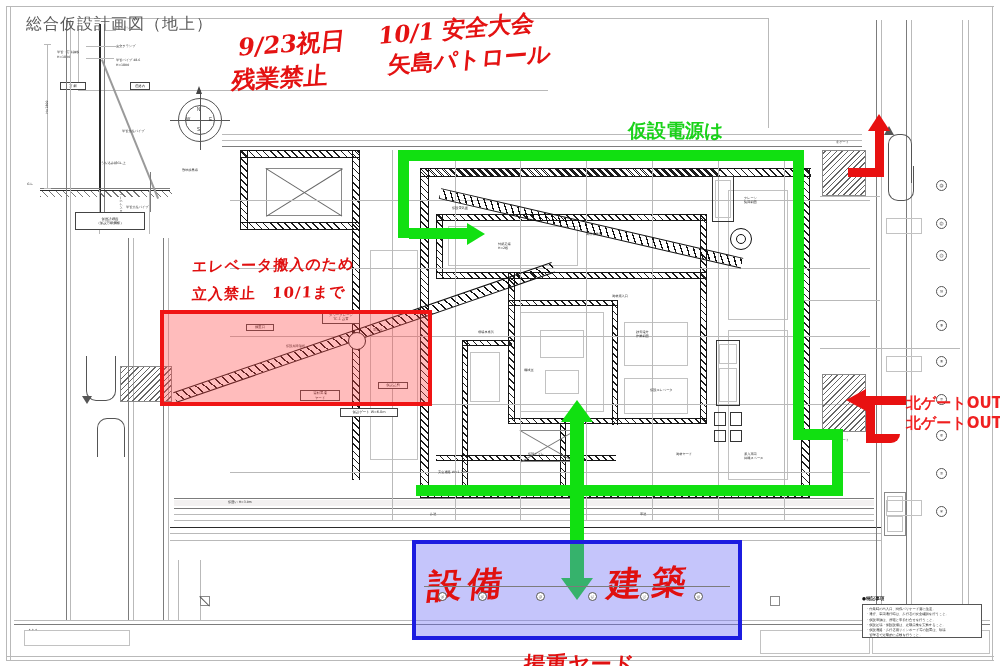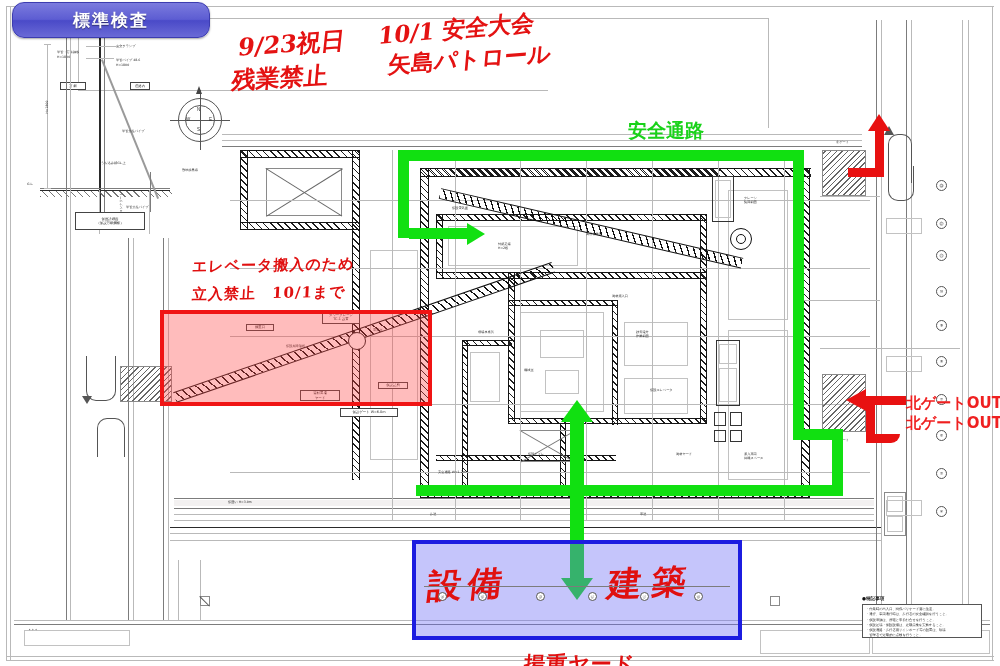--- a/index.html
+++ b/index.html
@@ -383,21 +383,21 @@
     <div class="greenpath" style="left:832px;top:429px;width:11px;height:60px;"></div>
 
     <div class="greenpath" style="left:416px;top:485px;width:427px;height:11px;"></div>
 
     <div class="greenpath" style="left:570px;top:420px;width:14px;height:160px;"></div>
     <div class="greenarrow" style="left:561px;top:578px;border-left:16px solid transparent;
                 border-right:16px solid transparent;border-top:22px solid #11e011;"></div>
     <div class="greenarrow" style="left:561px;top:400px;border-left:16px solid transparent;
                 border-right:16px solid transparent;border-bottom:22px solid #11e011;"></div>
 
-    <div class="greentxt" style="left:628px;top:118px;font-size:19px;">安全通路</div>
+    <div class="greentxt" style="left:628px;top:118px;font-size:19px;">仮設電源は</div>
   </div>
 
   <div class="redzone" style="left:160px;top:310px;width:272px;height:96px;"></div>
   <div class="hand scribble" style="left:192px;top:256px;font-size:15px;transform:skewX(-4deg) rotate(-1deg);">エレベータ搬入のため</div>
   <div class="hand scribble" style="left:192px;top:284px;font-size:15px;transform:skewX(-4deg) rotate(-1deg);">立入禁止　10/1まで</div>
 
   <div class="bluezone" style="left:412px;top:540px;width:330px;height:100px;"></div>
   <div class="hand scribble" style="left:428px;top:562px;font-size:34px;letter-spacing:6px;">設備</div>
   <div class="hand scribble" style="left:608px;top:560px;font-size:34px;letter-spacing:10px;">建築</div>
   <div class="hand scribble" style="left:524px;top:650px;font-size:21px;transform:skewX(-5deg);">揚重ヤード</div>
@@ -430,17 +430,14 @@
   <div class="redtxt" style="left:906px;top:394px;font-size:15px;">北ゲートOUT</div>
   <div class="redtxt" style="left:906px;top:414px;font-size:15px;">北ゲートOUT</div>
 
   <div class="hand" style="left:238px;top:28px;font-size:24px;transform:rotate(-4deg) skewX(-10deg);">9/23祝日</div>
   <div class="hand" style="left:232px;top:62px;font-size:24px;transform:rotate(-3deg) skewX(-8deg);">残業禁止</div>
 
   <div class="hand" style="left:378px;top:14px;font-size:23px;transform:rotate(-5deg) skewX(-11deg);">10/1 安全大会</div>
   <div class="hand" style="left:388px;top:44px;font-size:23px;transform:rotate(-4deg) skewX(-9deg);">矢島パトロール</div>
 
   <div class="dwgtitle">総合仮設計画図（地上）</div>
-  <div class="badge">
-    <span>標準検査</span>
-  </div>
 
 </div>
 
 </body></html>

